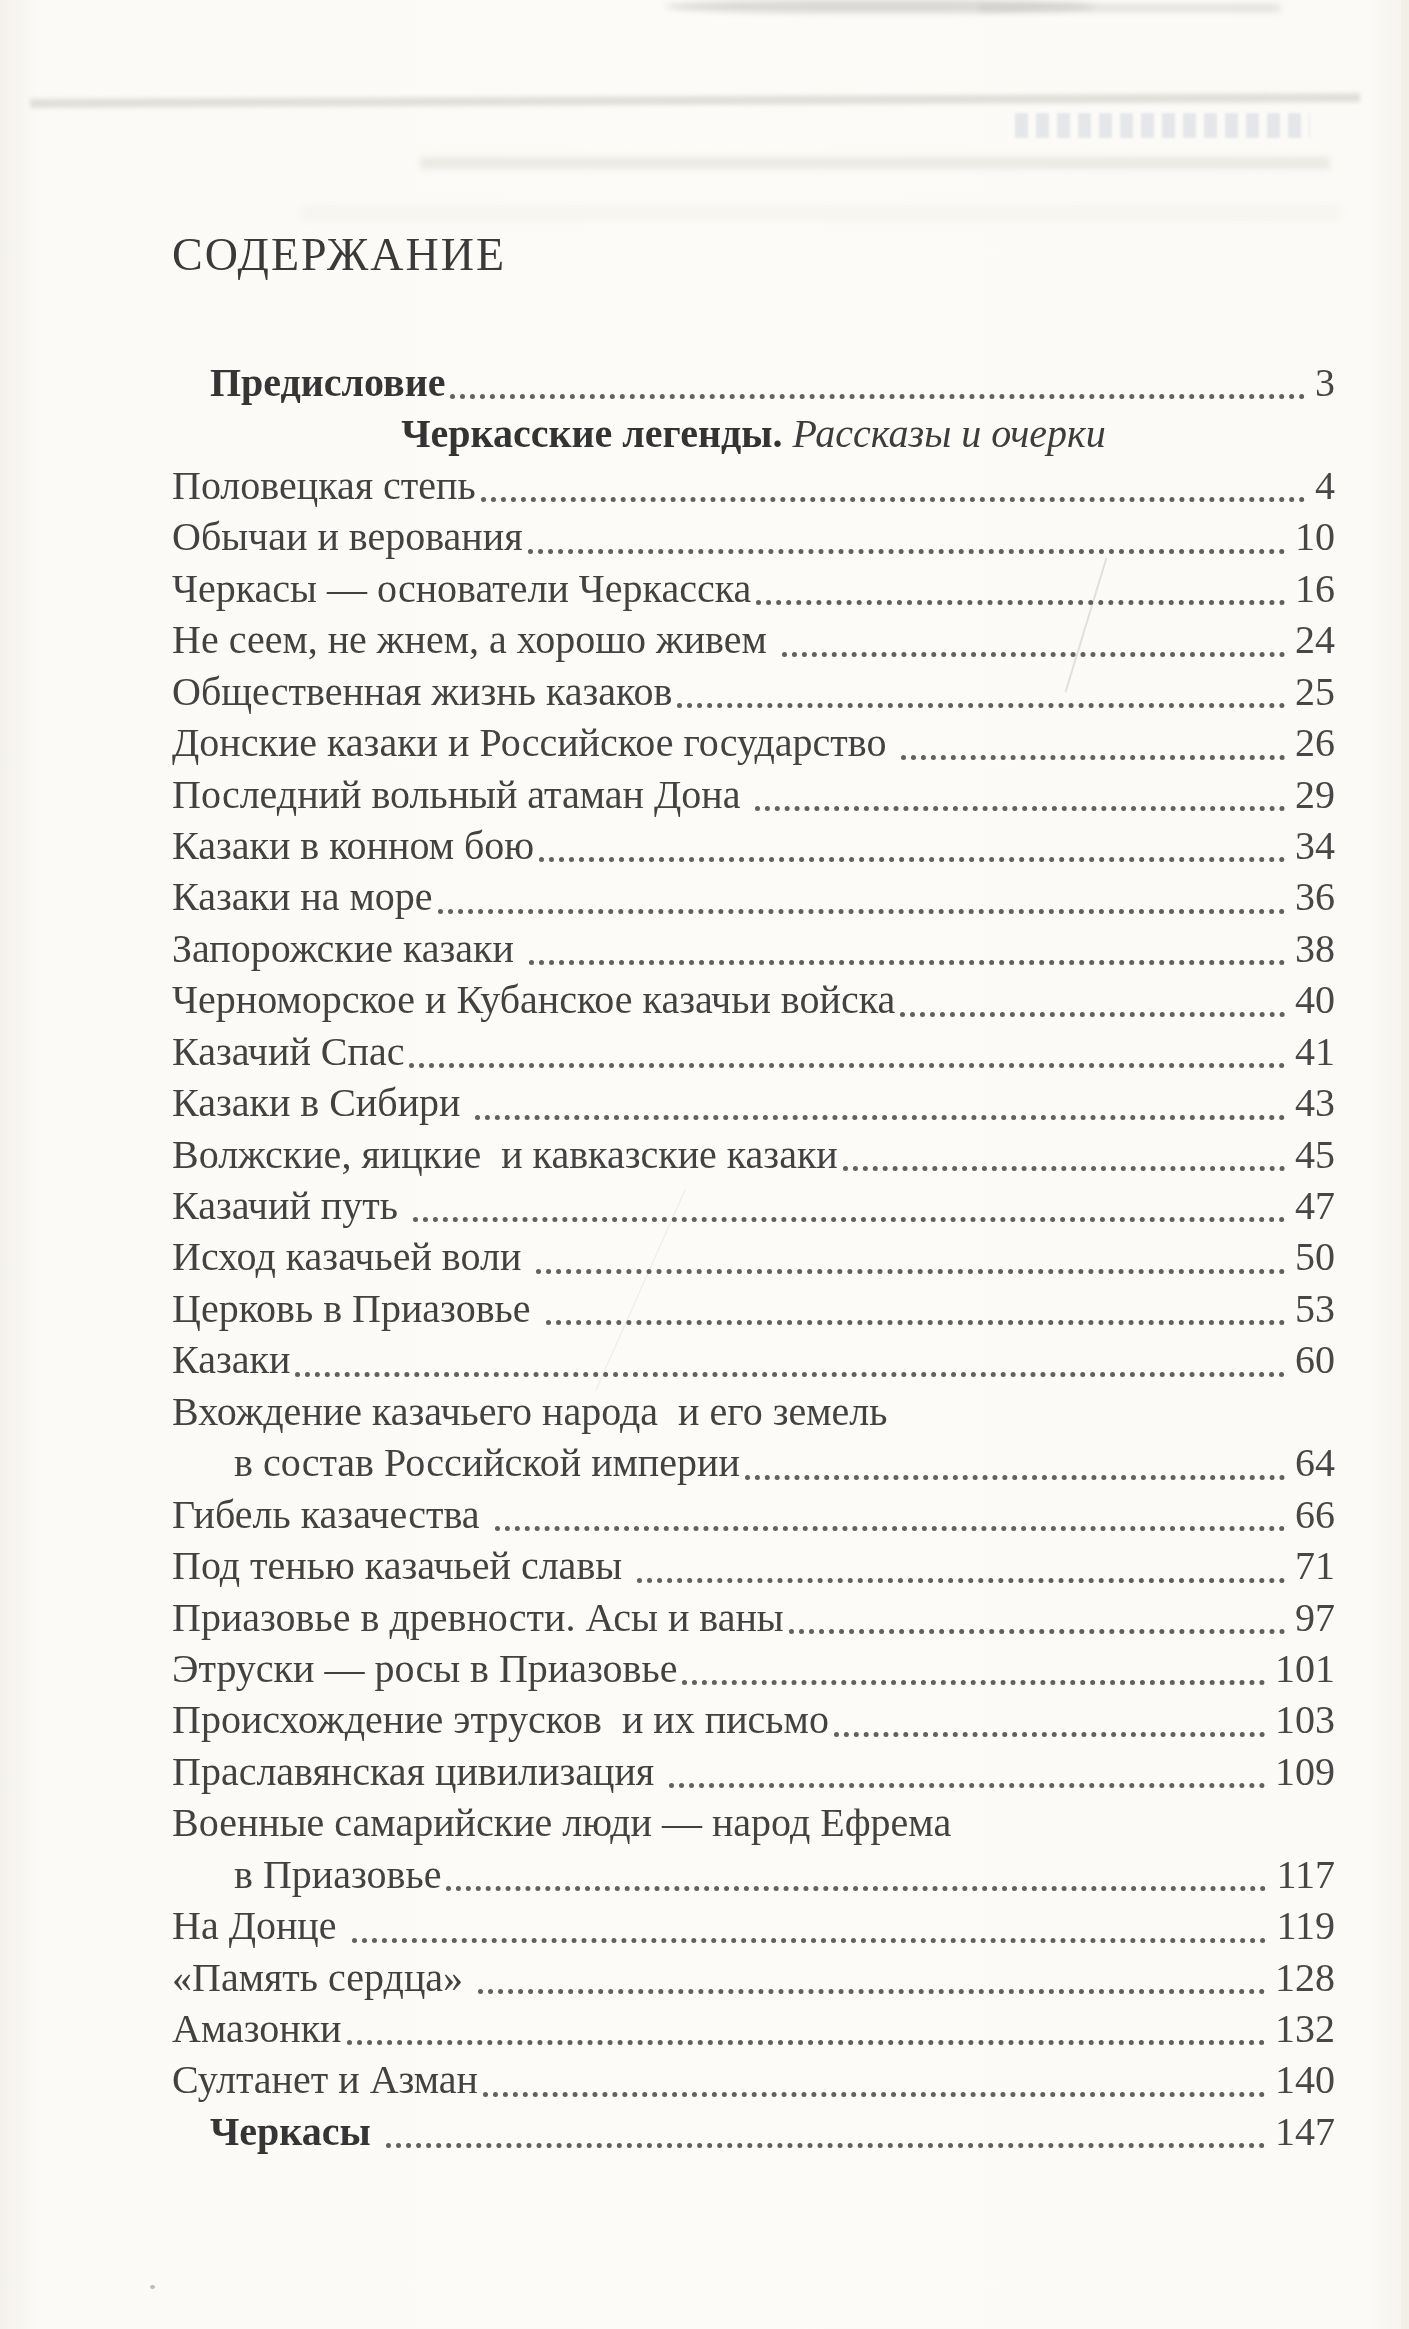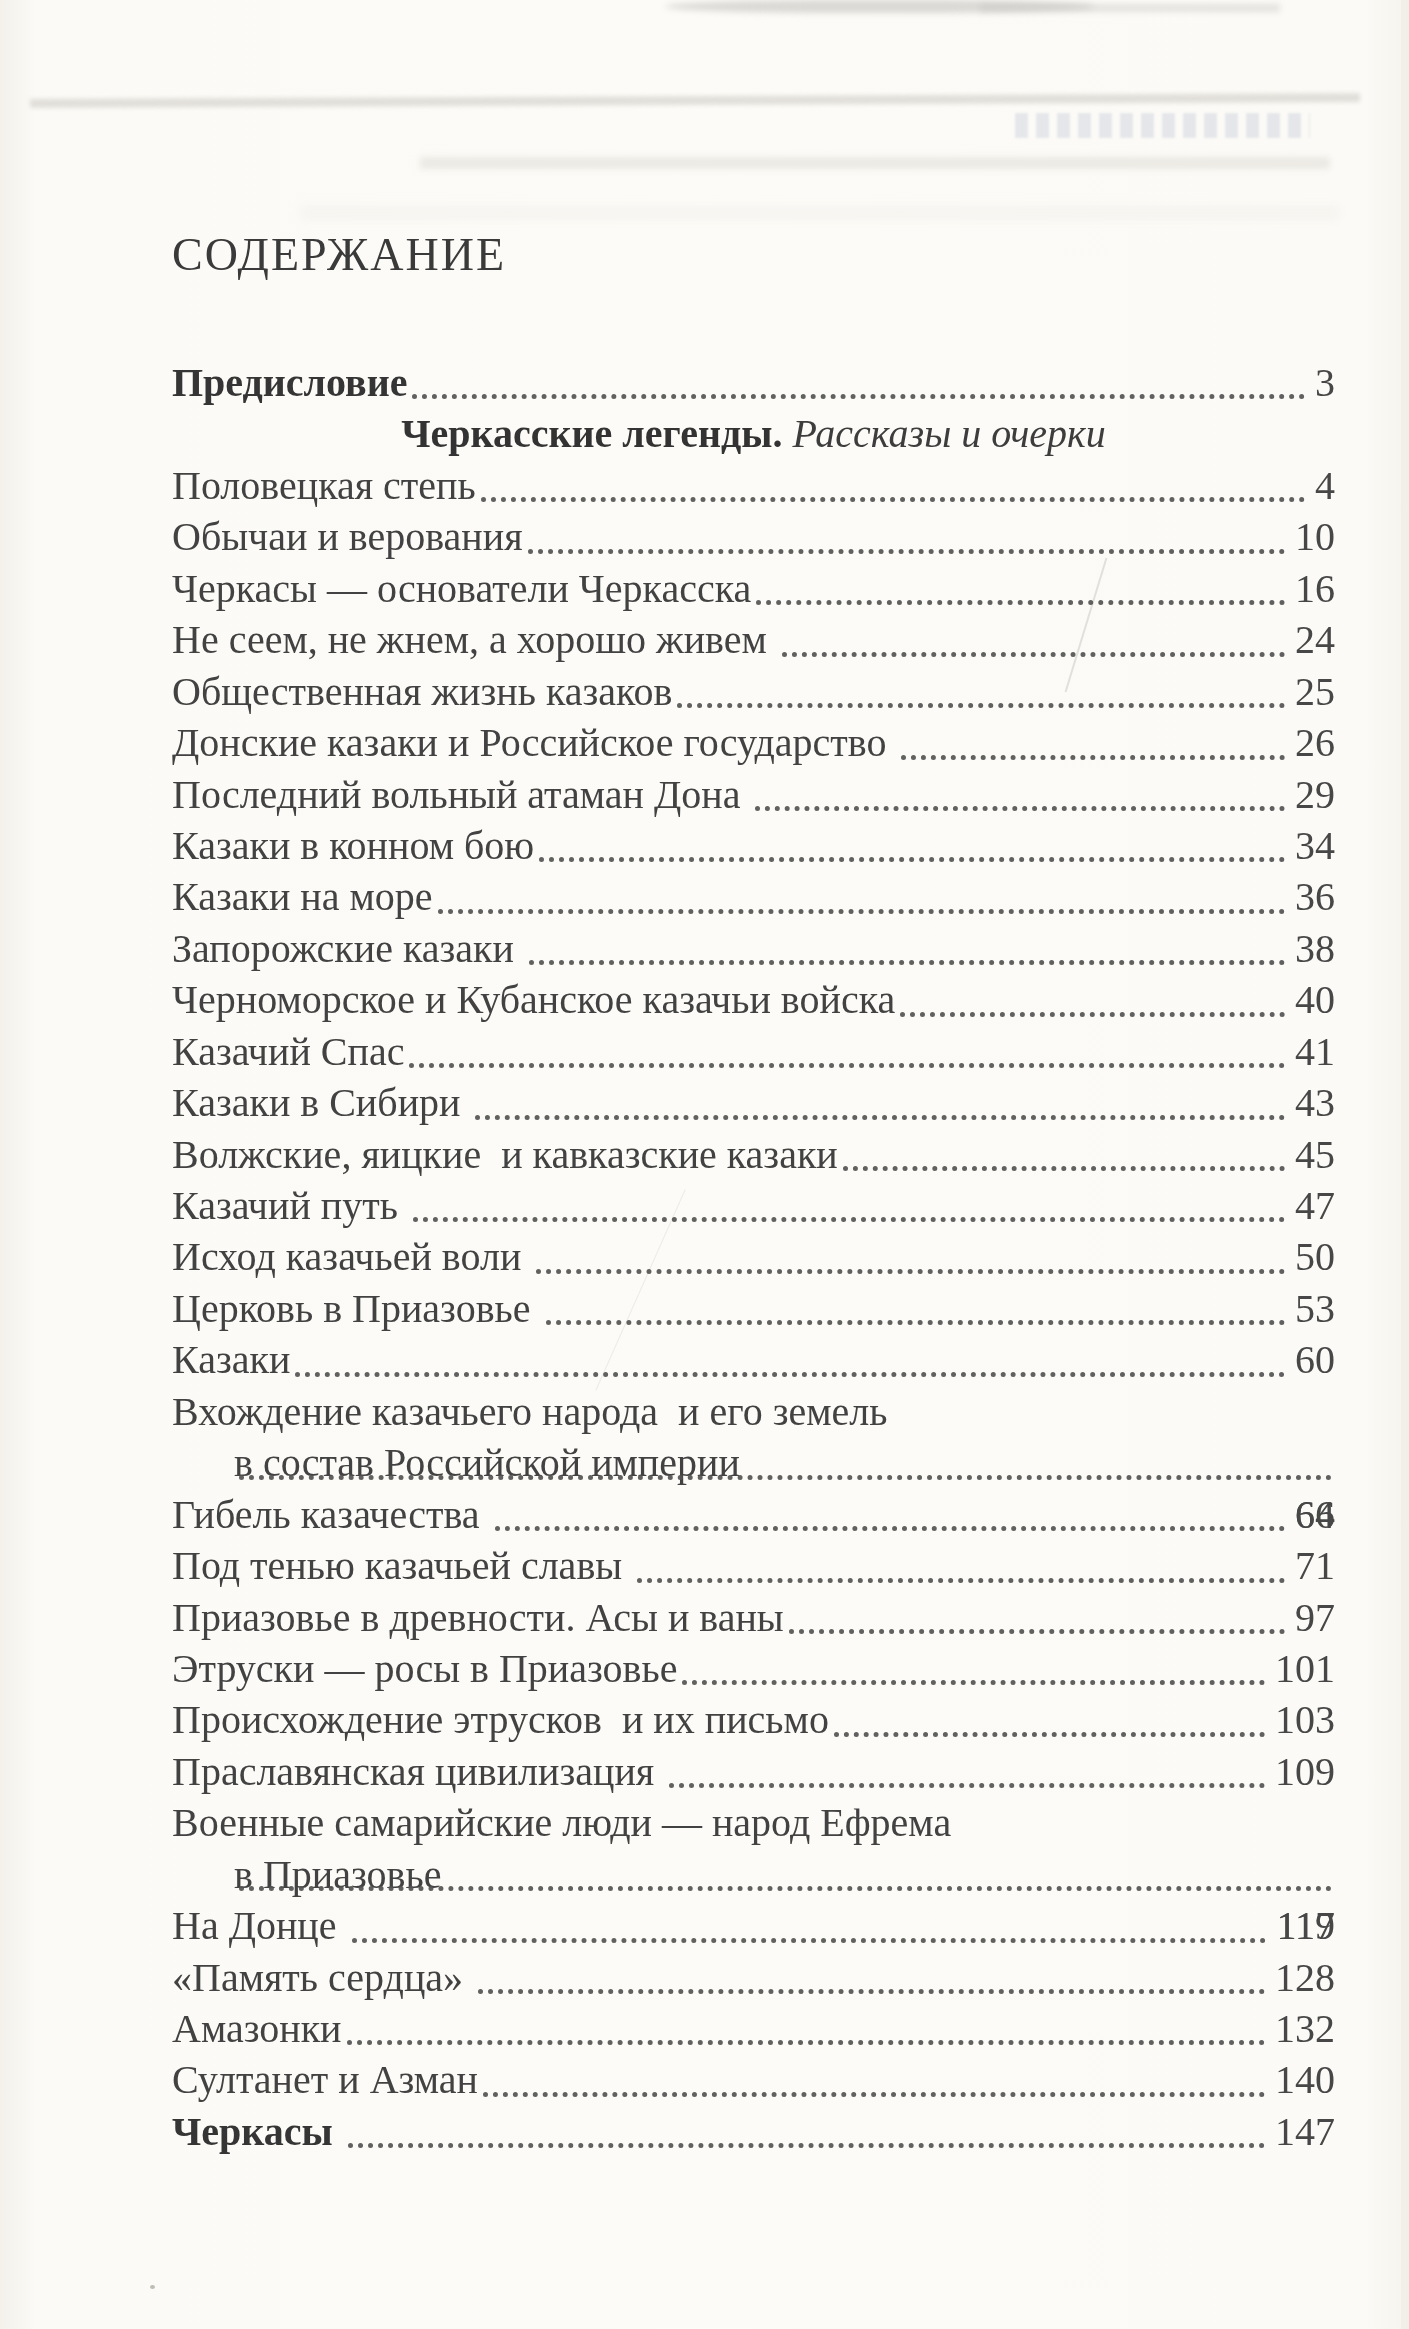--- a/index.html
+++ b/index.html
@@ -10,22 +10,22 @@
     color:#3f3f3f;
   }
   .page{position:absolute;inset:0;}
   .toc-title{
     position:absolute;left:172px;right:74px;top:228px;
     font-size:46px;letter-spacing:2px;color:#3a3a3a;
   }
   .toc-list{position:absolute;left:172px;right:74px;top:357px;}
   .row{display:flex;height:51.45px;line-height:51.45px;font-size:40px;}
   .row .label{white-space:pre;color:#424242;}
-  .row.bold .label{font-weight:bold;color:#353535;}
-  .row.indent{padding-left:62px;flex-direction:column;}
+  .row.bold .label{font-weight:bold;color:#353535;margin-left:38px;}
+  .row.indent{padding-left:62px;}
   .leader{flex:1;position:relative;min-width:18px;}
   .leader::after{
     content:"";position:absolute;left:5px;right:3px;bottom:9px;
     border-bottom:5px dotted #545454;opacity:.92;
   }
   .num{padding-left:7px;text-align:right;color:#474747;}
   .row.heading{display:block;text-align:center;}
   .row.heading .h-bold{font-weight:bold;color:#333;}
   .row.heading .h-italic{font-style:italic;color:#3d3d3d;}
   

